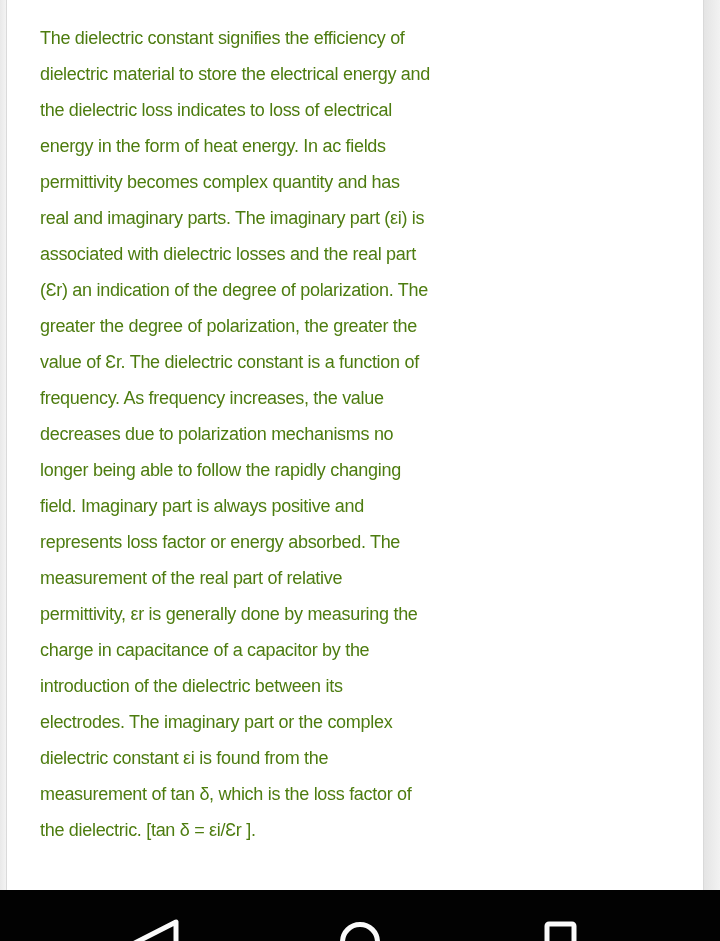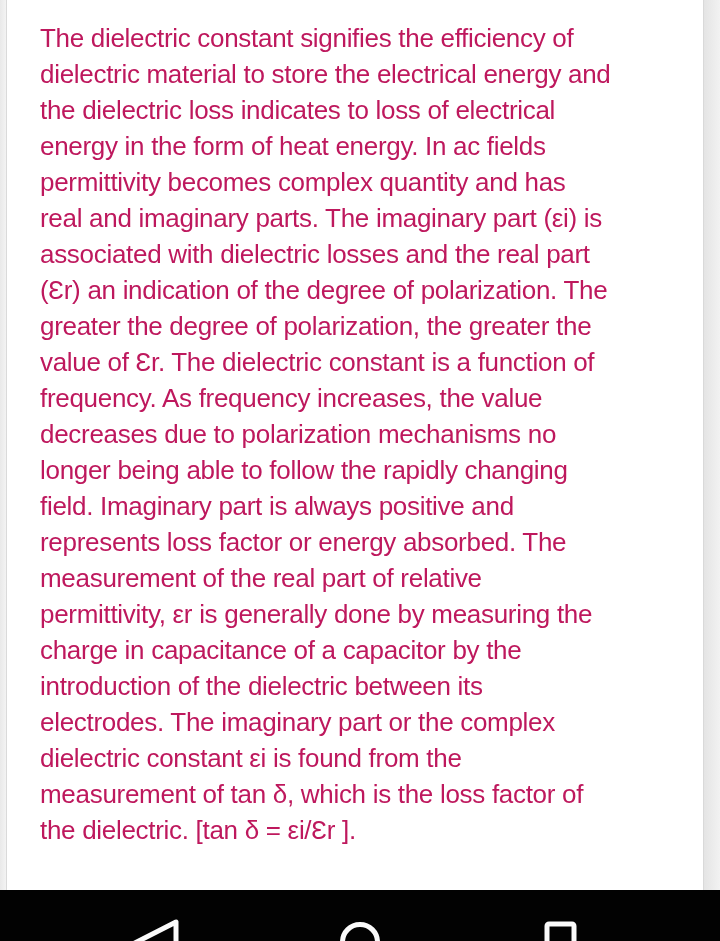--- a/index.html
+++ b/index.html
@@ -28,24 +28,24 @@
     width: 17px; height: 890px;
     background: linear-gradient(to right, #e4e4e4 0%, #f2f2f2 100%);
     border-left: 1px solid #d9d9d9;
   }
   .content {
     position: absolute;
     left: 0; top: 0; right: 0;
     padding: 20px 18px 0 40px;
   }
   .paragraph {
-    font-size: 26px;
+    font-size: 18px;
     line-height: 36px;
     letter-spacing: -0.3px;
-    color: #be185d;
+    color: #4d7c0f;
     white-space: pre;
   }
   .navbar {
     position: absolute;
     left: 0; top: 890px;
     width: 720px; height: 51px;
     background: #020202;
     overflow: hidden;
   }
   .navbar svg { display: block; }

